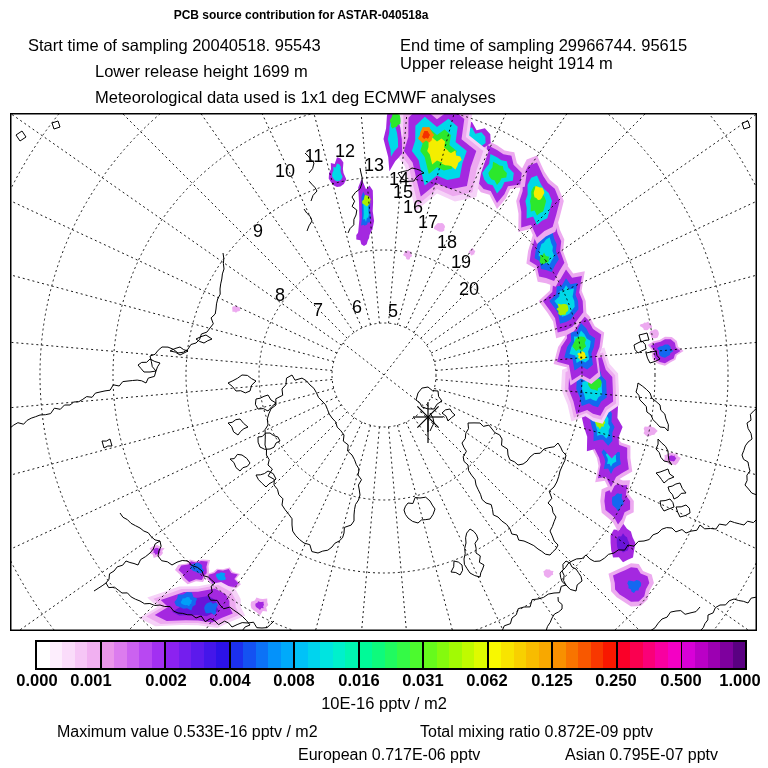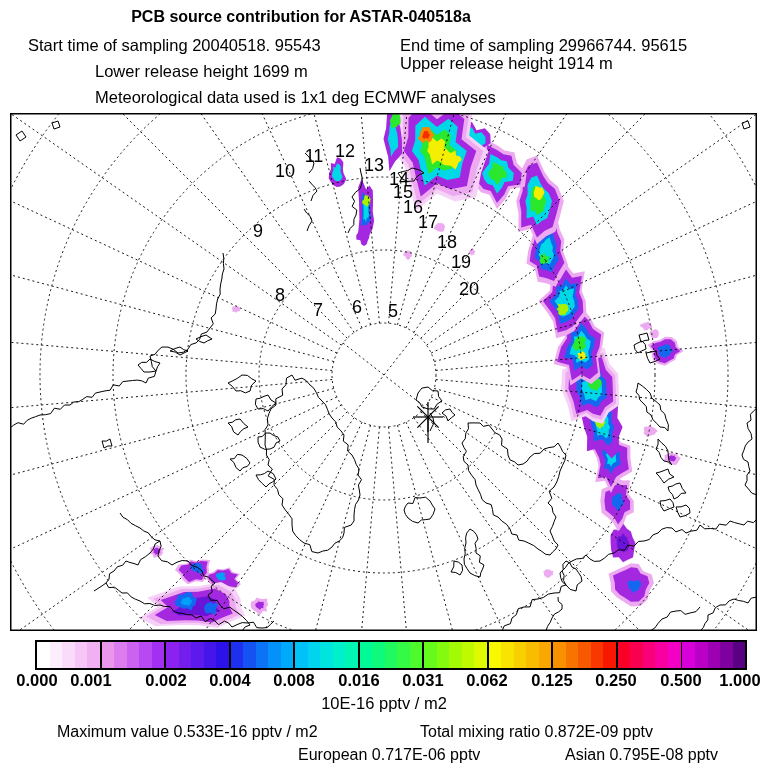--- a/index.html
+++ b/index.html
@@ -1,19 +1,19 @@
 <!DOCTYPE html>
 <html><head>
 <meta charset="utf-8">
 <style>
   html,body{margin:0;padding:0;background:#fff;}
   #page{position:relative;width:768px;height:768px;background:#fff;overflow:hidden;
         font-family:"Liberation Sans",sans-serif;color:#000;}
   .abs{position:absolute;white-space:nowrap;}
-  #title{font-weight:bold;font-size:16px;transform:translateX(-50%);}
+  #title{font-weight:bold;font-size:12px;transform:translateX(-50%);}
   .hline{font-size:16.5px;}
   #mapwrap{position:absolute;left:10px;top:113px;width:747px;height:518px;}
   #mapsvg{display:block;}
   #cbar{position:absolute;left:35px;top:640px;width:712px;height:30px;
         border:2px solid #000;box-sizing:border-box;display:flex;}
   .cseg{flex:1;display:flex;border-right:2px solid #000;}
   .cseg:last-child{border-right:none;}
   .ccell{flex:1;}
   .tick{position:absolute;top:671px;transform:translateX(-50%);
         font-weight:bold;font-size:16.5px;}
@@ -340,14 +340,14 @@
       <div class="tick" style="left: 616px;">0.250</div>
       <div class="tick" style="left: 681px;">0.500</div>
       <div class="tick" style="left: 740px;">1.000</div>
     </div>
 
   <div id="units" class="abs" style="left:384px;top:694px;">10E-16 pptv / m2</div>
 
   <div class="abs stat" style="left:57px;top:723px;">Maximum value  0.533E-16 pptv / m2</div>
   <div class="abs stat" style="left:420px;top:723px;">Total mixing ratio  0.872E-09 pptv</div>
   <div class="abs stat" style="left:298px;top:746px;">European  0.717E-06 pptv</div>
-  <div class="abs stat" style="left:565px;top:746px;">Asian  0.795E-08 pptv</div>
+  <div class="abs stat" style="left:565px;top:746px;">Asian  0.795E-07 pptv</div>
 </div>
 
 </body></html>

